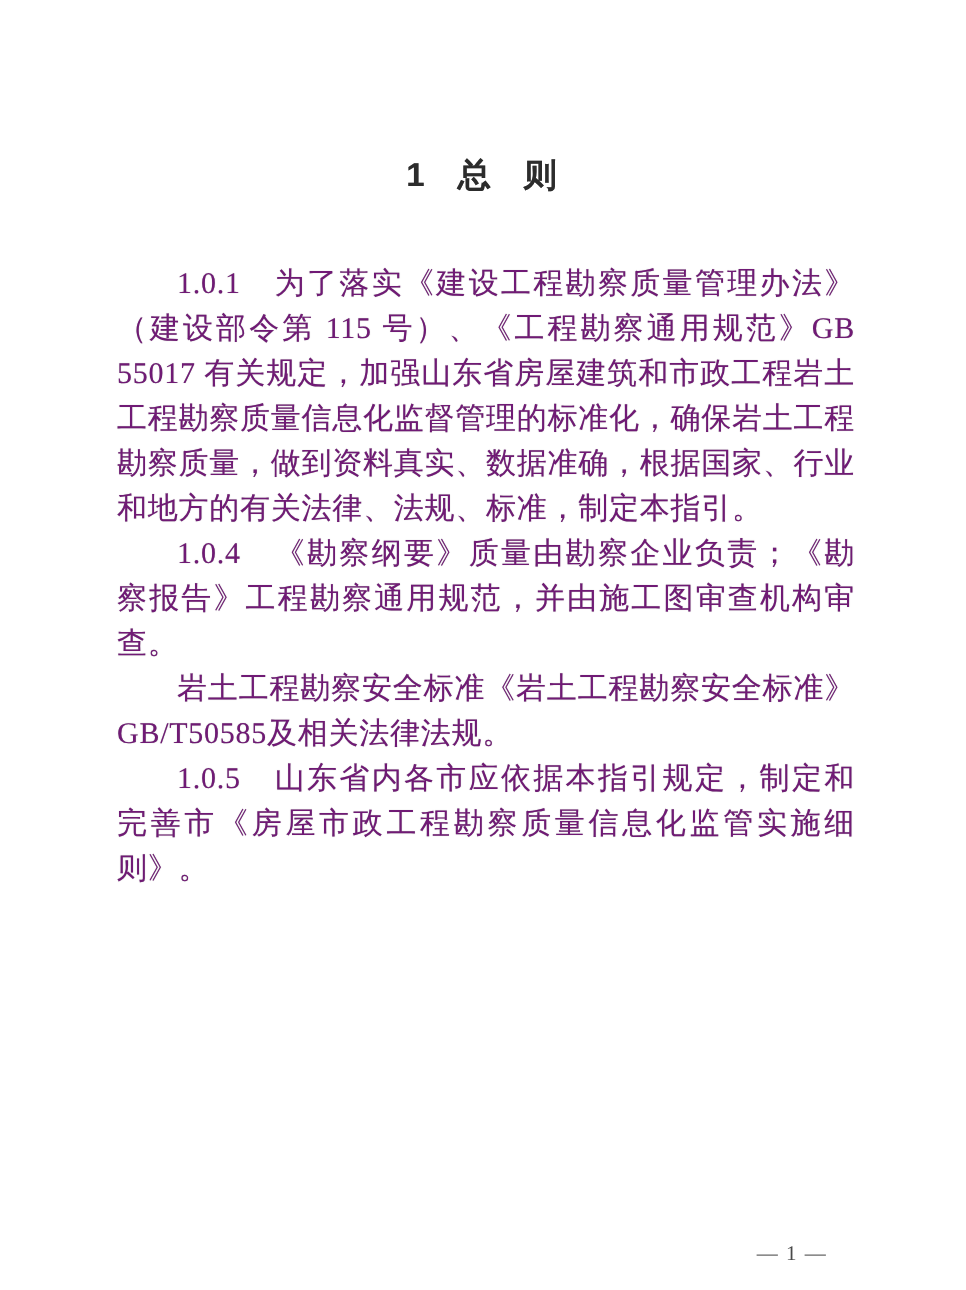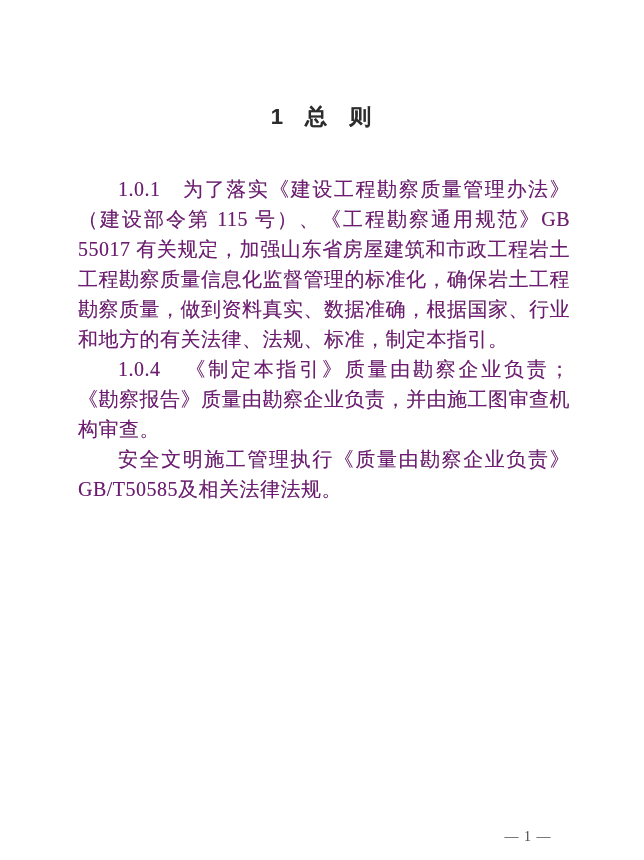--- a/index.html
+++ b/index.html
@@ -58,19 +58,20 @@
 </style>
 </head>
 <body>
 
 <div class="page">
 
   <h1 class="doc-title">1 总 则</h1>
 
   <div class="content">
     <p>1.0.1　为了落实《建设工程勘察质量管理办法》（建设部令第 115 号）、《工程勘察通用规范》GB 55017 有关规定，加强山东省房屋建筑和市政工程岩土工程勘察质量信息化监督管理的标准化，确保岩土工程勘察质量，做到资料真实、数据准确，根据国家、行业和地方的有关法律、法规、标准，制定本指引。</p>
-    <p>1.0.4　《制定本指引》质量由勘察企业负责；《勘察报告》质量由勘察企业负责，并由施工图审查机构审查。</p>
-    <p>安全文明施工管理执行《质量由勘察企业负责》GB/T50585及相关法律法规。</p>
+    <p>1.0.4　《勘察纲要》质量由勘察企业负责；《勘察报告》工程勘察通用规范，并由施工图审查机构审查。</p>
+    <p>岩土工程勘察安全标准《岩土工程勘察安全标准》GB/T50585及相关法律法规。</p>
+    <p>1.0.5　山东省内各市应依据本指引规定，制定和完善市《房屋市政工程勘察质量信息化监管实施细则》。</p>
   </div>
 
   <div class="page-footer">— 1 —</div>
 
 </div>
 
 </body></html>

